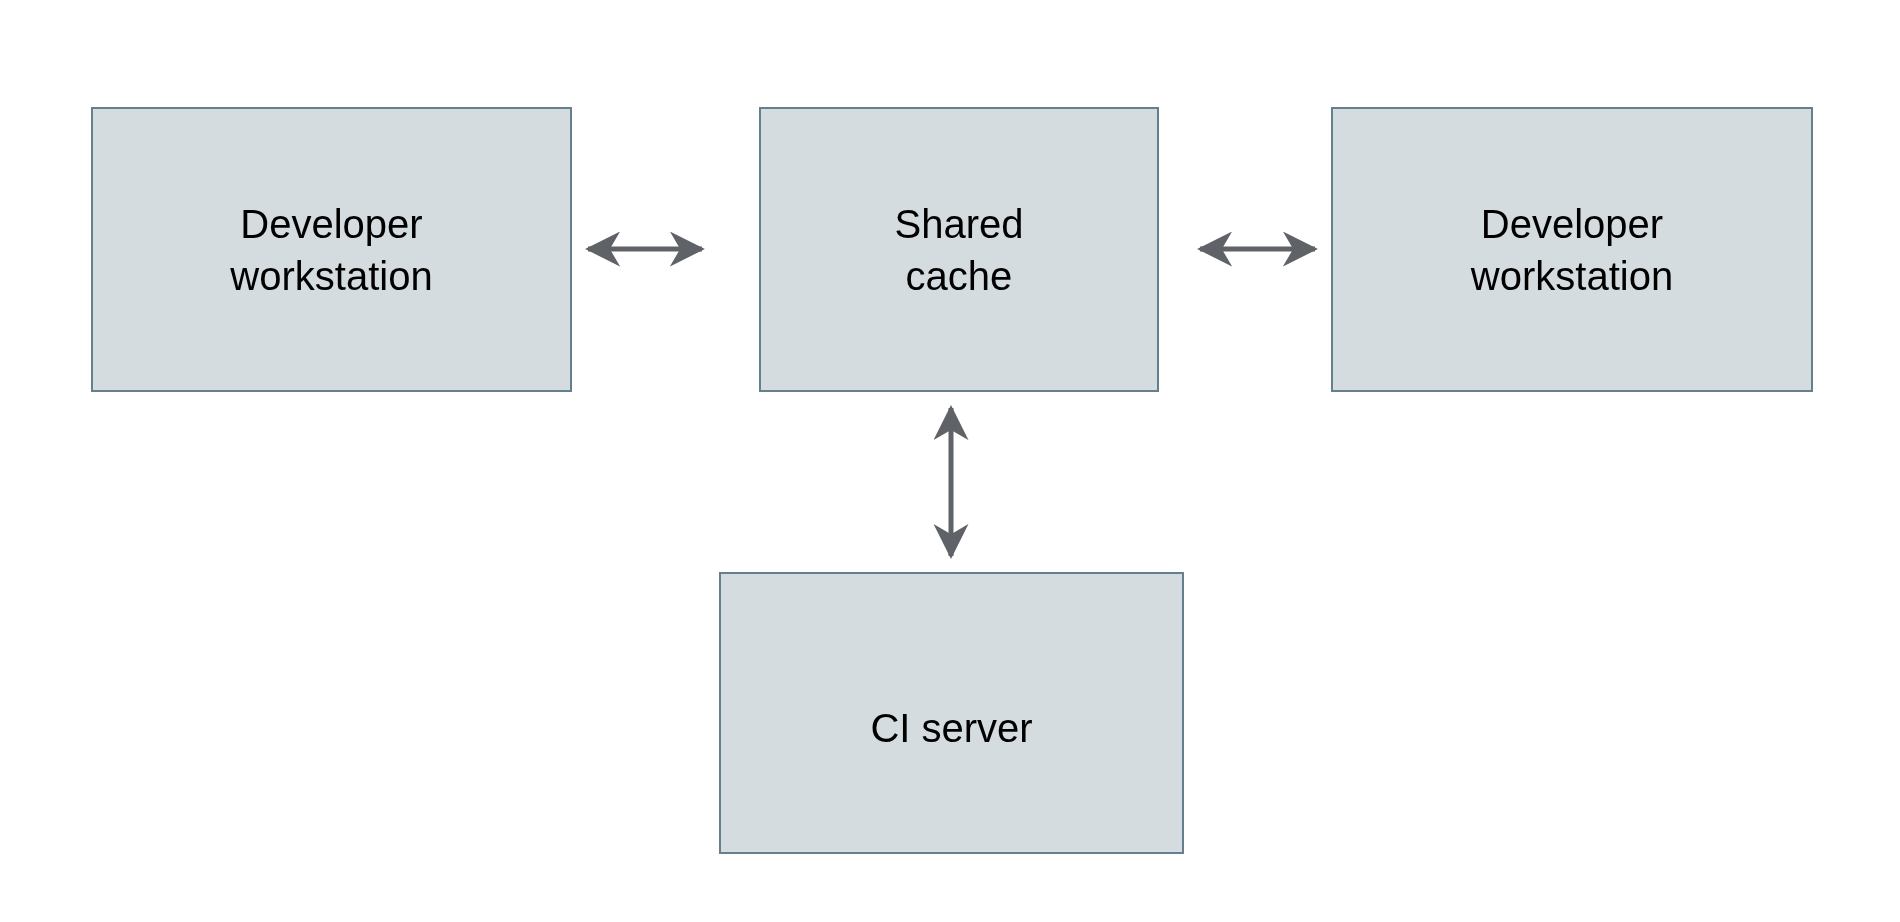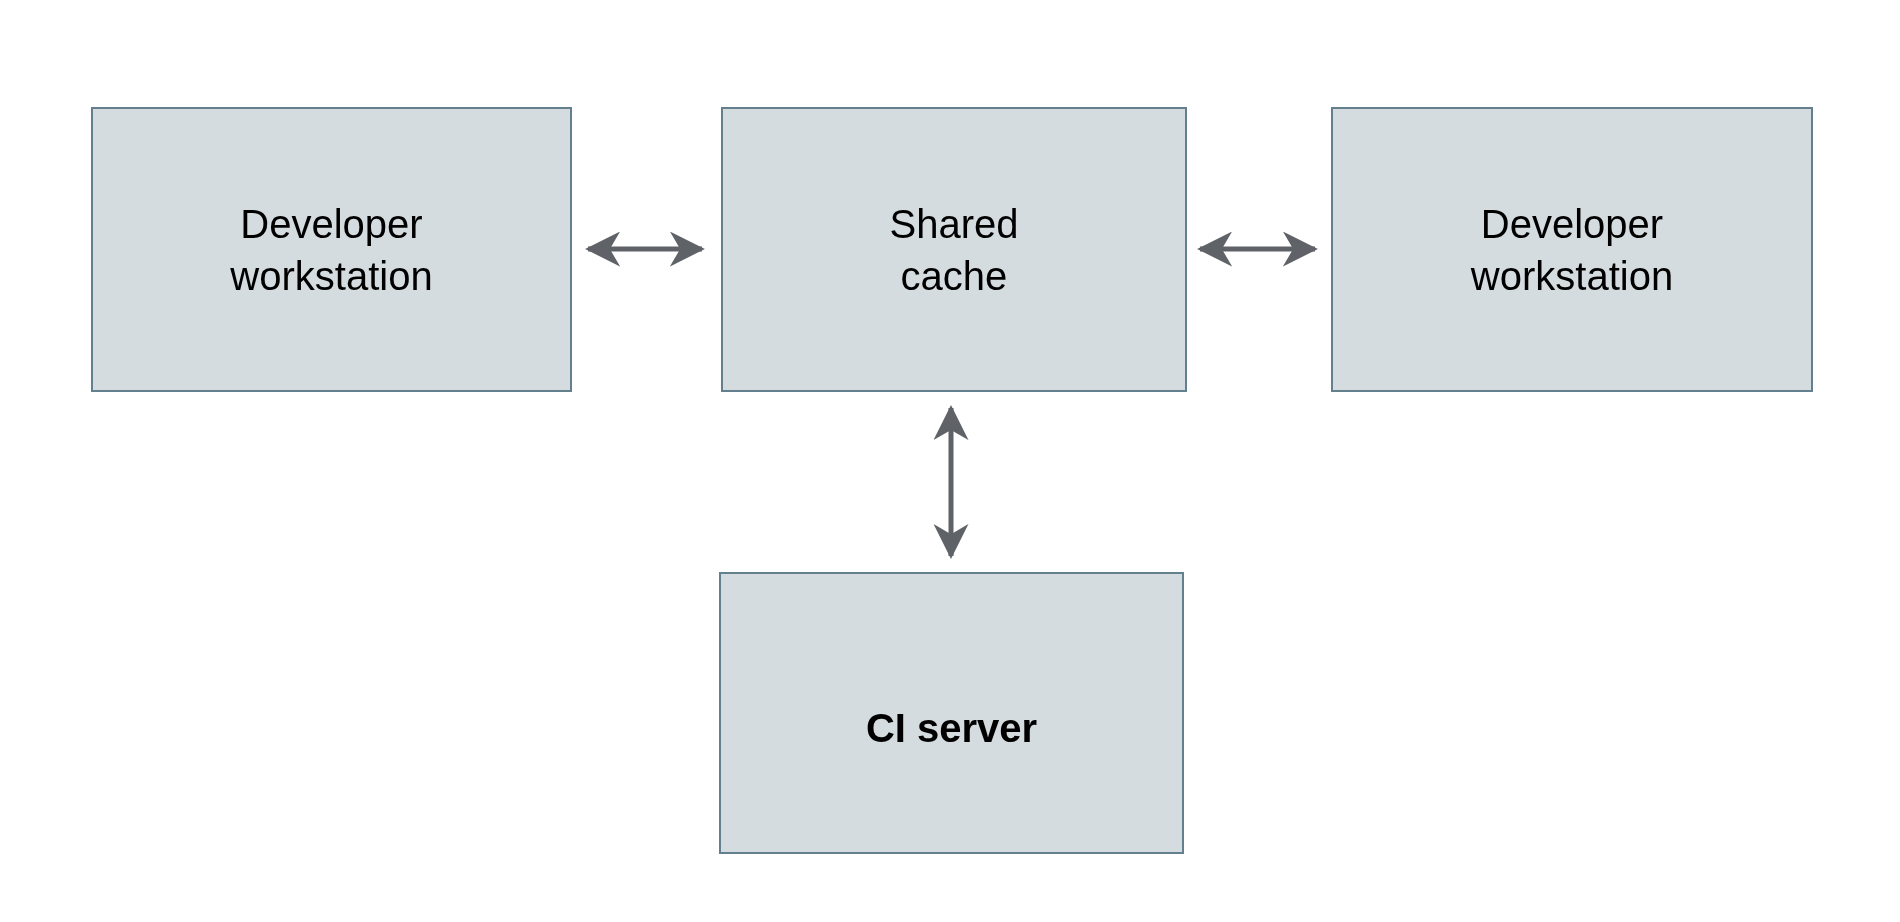--- a/index.html
+++ b/index.html
@@ -27,23 +27,23 @@
     display: flex;
     align-items: center;
     justify-content: center;
     text-align: center;
     font-size: 40px;
     line-height: 1.3;
     color: var(--text);
     white-space: pre-line;
   }
   #node-dev-left   { left: 91px;   top: 107px; width: 481px; height: 285px; }
-  #node-cache      { left: 721px;  top: 107px; width: 466px; height: 285px; }
+  #node-cache      { left: 759px;  top: 107px; width: 400px; height: 285px; }
   #node-dev-right  { left: 1331px; top: 107px; width: 482px; height: 285px; }
-  #node-ci         { left: 719px;  top: 572px; width: 465px; height: 282px; font-weight: bold; }
+  #node-ci         { left: 719px;  top: 572px; width: 465px; height: 282px; }
   #node-ci .label  { padding-top: 30px; }
   svg.edges {
     position: absolute;
     left: 0; top: 0;
     width: 1900px; height: 922px;
     pointer-events: none;
   }
   svg.edges line {
     stroke: var(--arrow);
     stroke-width: 5;

